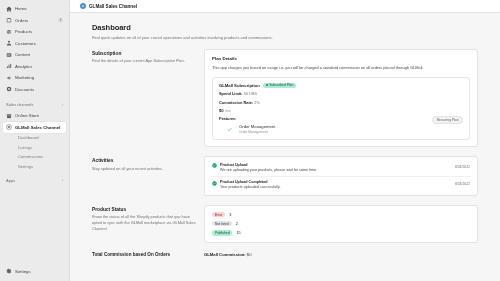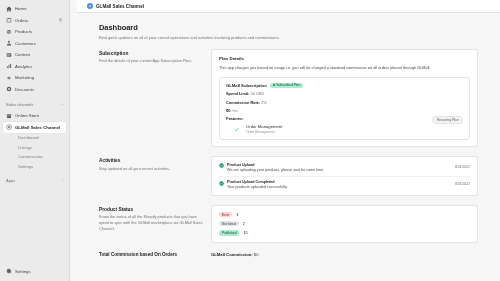--- a/index.html
+++ b/index.html
@@ -2,21 +2,21 @@
 <html><head>
 <meta charset="utf-8">
 <style>
   * { box-sizing: border-box; margin: 0; padding: 0; }
   html, body {
     width: 500px; height: 281px;
     font-family: "Liberation Sans", sans-serif;
     background: #f6f6f7;
     overflow: hidden;
   }
-  .app { display: flex; width: 500px; height: 281px; gap: 7px; }
+  .app { display: flex; width: 500px; height: 281px; }
 
   
   .sidebar {
     width: 70px; height: 281px;
     background: #ebebeb;
     border-right: 1px solid #dcdcdc;
     display: flex; flex-direction: column;
     padding-top: 3px;
     position: relative;
   }

